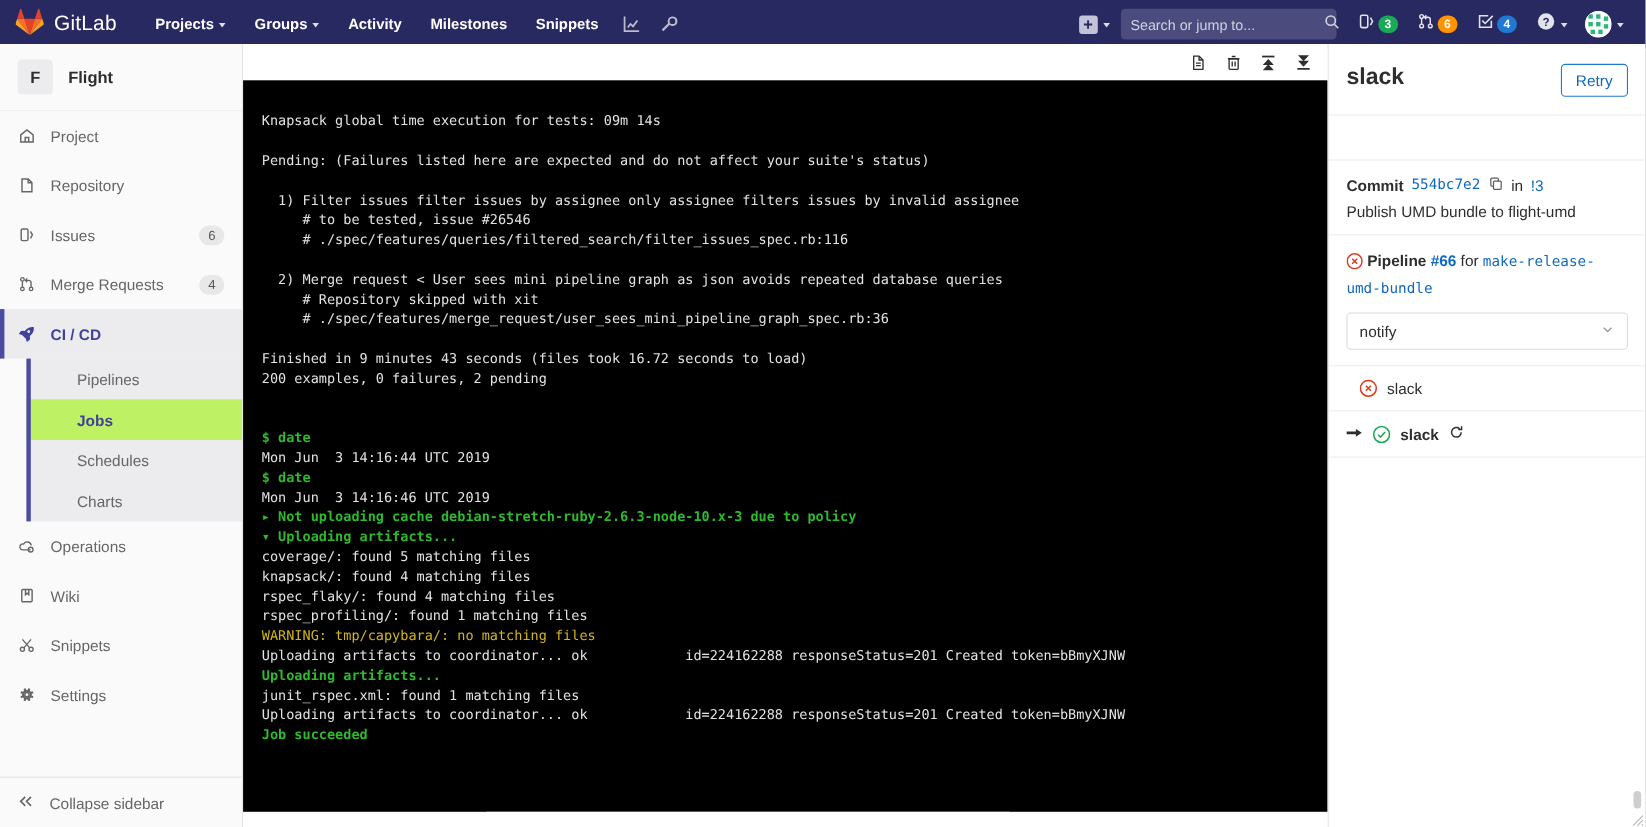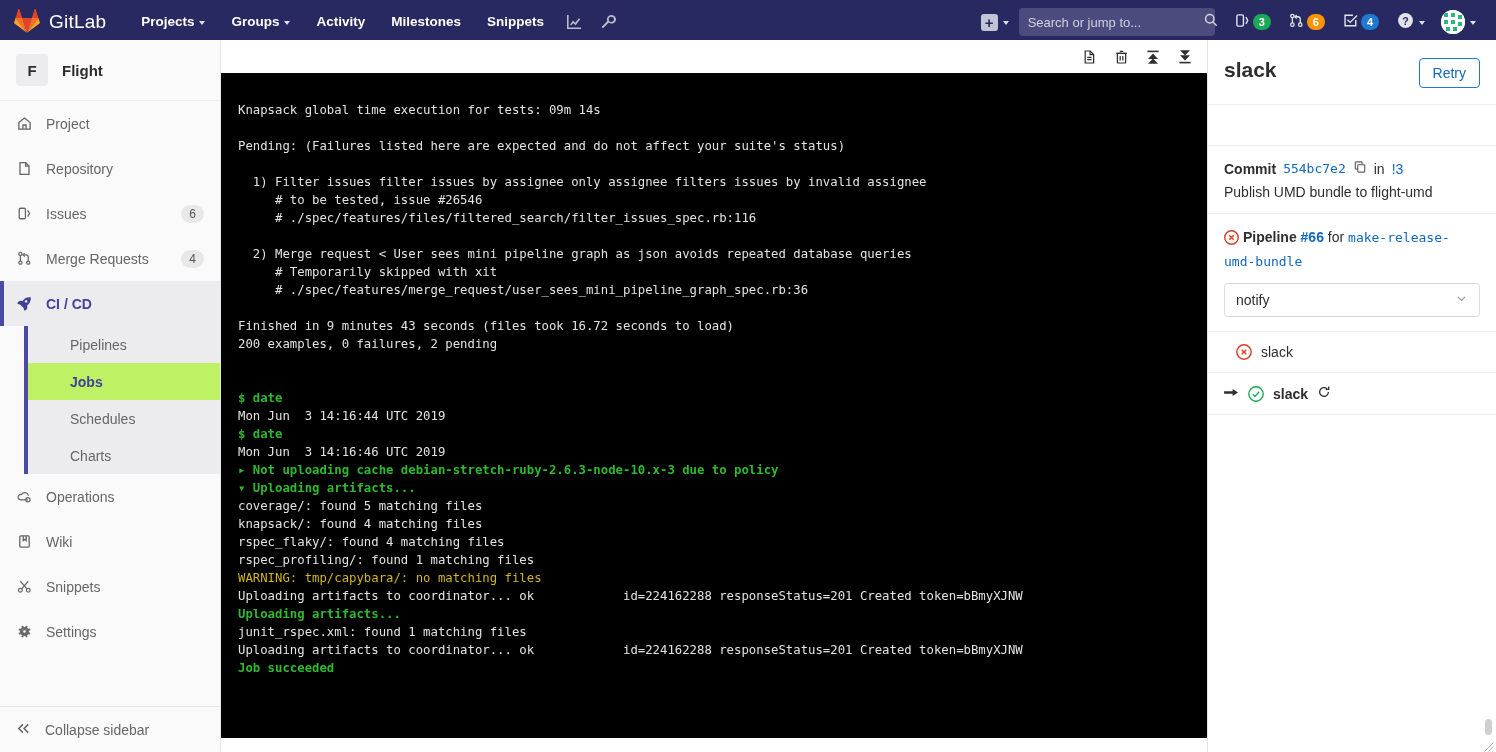--- a/index.html
+++ b/index.html
@@ -450,24 +450,24 @@
     </div>
 
     <div class="terminal">
       <div id="log-container">
           <div class="log-line">Knapsack global time execution for tests: 09m 14s</div>
           <div class="log-line blank"></div>
           <div class="log-line">Pending: (Failures listed here are expected and do not affect your suite's status)</div>
           <div class="log-line blank"></div>
           <div class="log-line">  1) Filter issues filter issues by assignee only assignee filters issues by invalid assignee</div>
           <div class="log-line">     # to be tested, issue #26546</div>
-          <div class="log-line">     # ./spec/features/files/filtered_search/filter_issues_spec.rb:116</div>
+          <div class="log-line">     # ./spec/features/queries/filtered_search/filter_issues_spec.rb:116</div>
           <div class="log-line blank"></div>
           <div class="log-line">  2) Merge request &lt; User sees mini pipeline graph as json avoids repeated database queries</div>
-          <div class="log-line">     # Temporarily skipped with xit</div>
+          <div class="log-line">     # Repository skipped with xit</div>
           <div class="log-line">     # ./spec/features/merge_request/user_sees_mini_pipeline_graph_spec.rb:36</div>
           <div class="log-line blank"></div>
           <div class="log-line">Finished in 9 minutes 43 seconds (files took 16.72 seconds to load)</div>
           <div class="log-line">200 examples, 0 failures, 2 pending</div>
           <div class="log-line blank"></div>
           <div class="log-line blank"></div>
           <div class="log-line green">$ date</div>
           <div class="log-line">Mon Jun  3 14:16:44 UTC 2019</div>
           <div class="log-line green">$ date</div>
           <div class="log-line">Mon Jun  3 14:16:46 UTC 2019</div>

